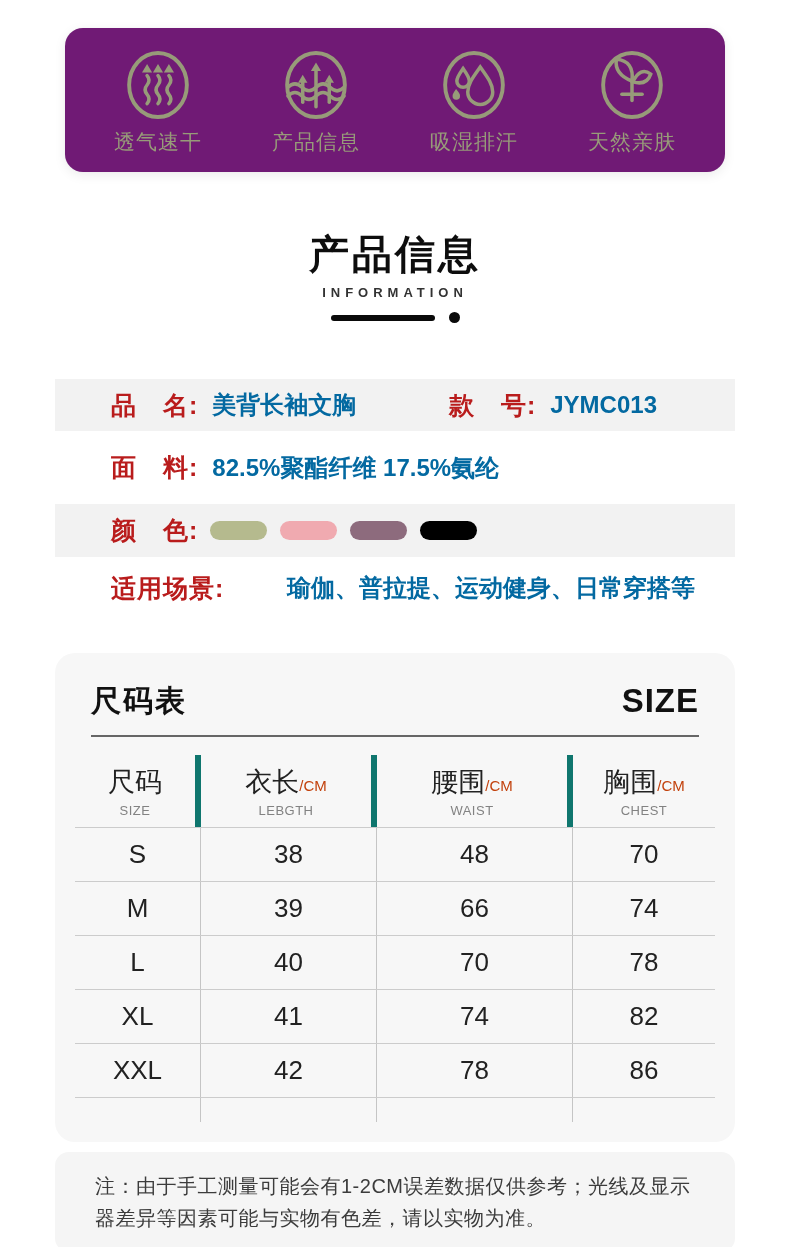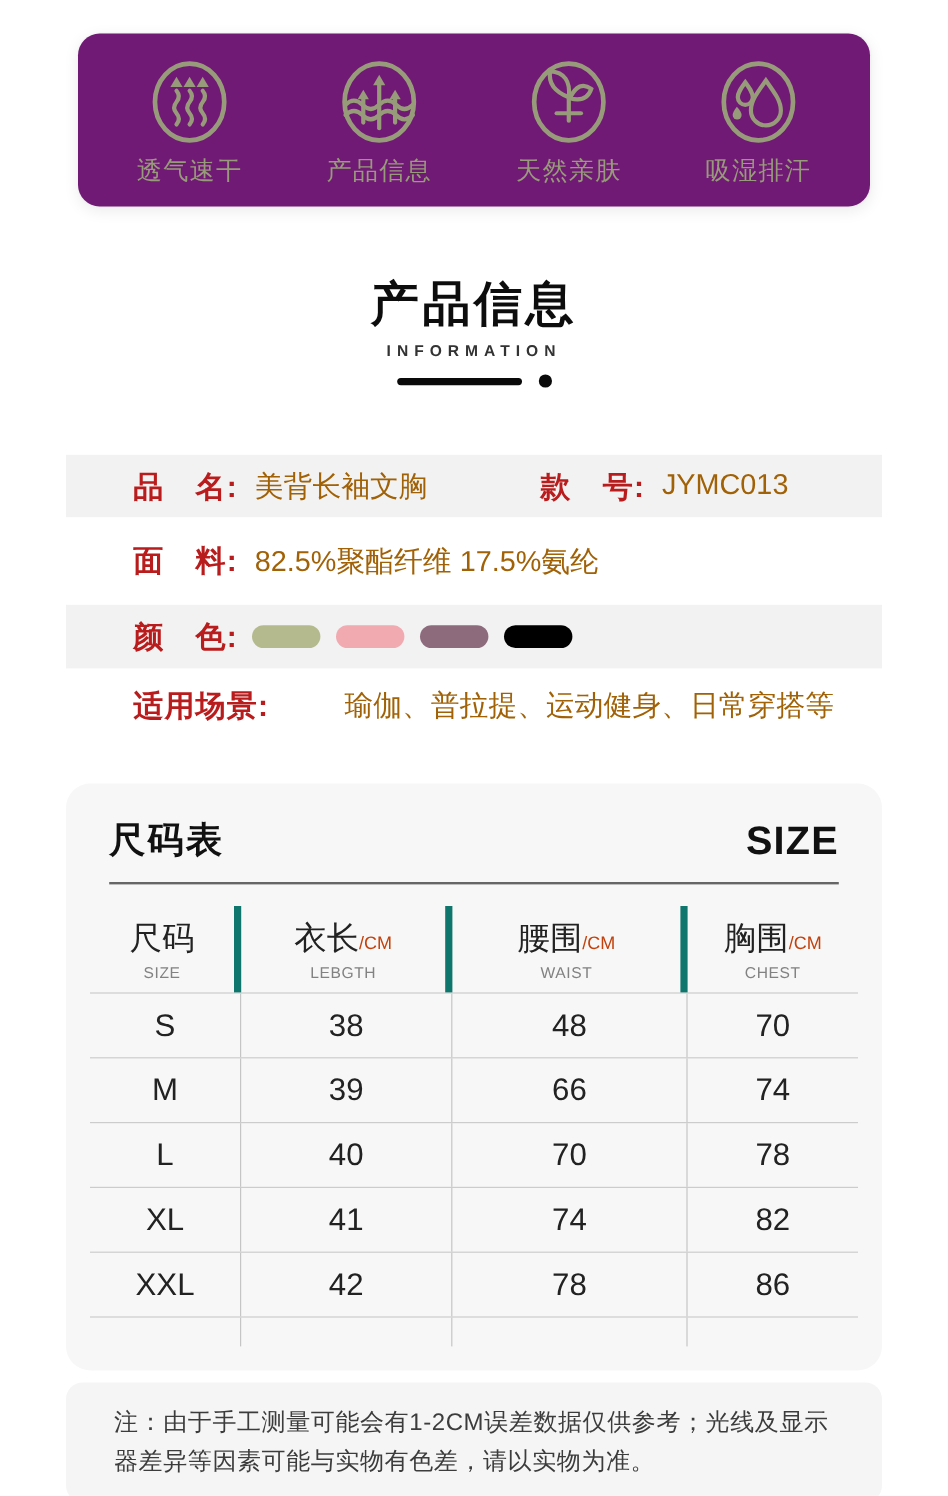--- a/index.html
+++ b/index.html
@@ -26,21 +26,21 @@
   .tdot{width:11px;height:11px;background:#0a0a0a;border-radius:50%;margin-left:14px;}
   
   .rows{margin-top:56px;}
   .row{width:680px;margin:0 auto;display:flex;align-items:center;box-sizing:border-box;padding:0 40px;}
   .row.gray{background:#f2f2f2;}
   .row1{height:52px;}
   .row2{height:73px;}
   .row3{height:53px;}
   .row4{height:62px;justify-content:space-between;}
   .lbl{font-size:25px;font-weight:700;color:#b91c1c;letter-spacing:1px;white-space:nowrap;margin-left:16px;}
-  .val{font-size:24px;color:#a16207;margin-left:14px;white-space:nowrap;}
+  .val{font-size:24px;color:#0369a1;margin-left:14px;white-space:nowrap;font-weight:bold;}
   .pair2{margin-left:auto;margin-right:38px;display:flex;align-items:center;}
   .pills{display:flex;align-items:center;margin-left:12px;}
   .pill{width:57px;height:19px;border-radius:10px;margin-right:13px;display:inline-block;}
   
   .size-card{
     width:680px;margin:34px auto 0;background:#f7f7f7;border-radius:20px;
     box-sizing:border-box;padding:28px 20px 20px;
   }
   .size-head{display:flex;align-items:flex-end;justify-content:space-between;padding:0 16px;gap:27px;}
   .size-title{font-size:30px;font-weight:700;color:#111;letter-spacing:2px;line-height:40px;}
@@ -103,42 +103,42 @@
             <path d="M67 37 l-6 10 h12 z"></path>
         </g>
       </svg>
     </span>
     <span class="flabel">产品信息</span>
   </div>
   <div class="feature">
     <span>
       <svg viewBox="0 0 100 100" fill="none" stroke="#979b79" stroke-width="5">
         <ellipse cx="50" cy="50" rx="37" ry="41"></ellipse>
+        <g stroke-width="4.5">
+          <path d="M58 27 C48 41 42 49 42 59 a16 16 0 0 0 32 0 C74 49 68 41 58 27 Z"></path>
+          <path d="M36 29 C31 36 28 40 28 45 a8 8 0 0 0 16 0 C44 40 41 36 36 29 Z"></path>
+        </g>
+        <path fill="#979b79" stroke="none" d="M27 55 C24 59 22.5 61.5 22.5 64 a4.8 4.8 0 0 0 9.6 0 C32.1 61.5 30.5 59 27 55 Z"></path>
+      </svg>
+    </span>
+    <span class="flabel">吸湿排汗</span>
+  </div>
+  <div class="feature">
+    <span>
+      <svg viewBox="0 0 100 100" fill="none" stroke="#979b79" stroke-width="5">
+        <ellipse cx="50" cy="50" rx="37" ry="41"></ellipse>
         <g stroke-width="4.5" stroke-linecap="round">
           <line x1="50" y1="44" x2="50" y2="70"></line>
           <line x1="37" y1="62" x2="63" y2="62"></line>
           <path d="M50 45 Q27 36 30 17 Q53 19 50 45 Z"></path>
           <path d="M51 46 Q69 51 74 36 Q61 26 51 46 Z"></path>
         </g>
       </svg>
     </span>
     <span class="flabel">天然亲肤</span>
-  </div>
-  <div class="feature">
-    <span>
-      <svg viewBox="0 0 100 100" fill="none" stroke="#979b79" stroke-width="5">
-        <ellipse cx="50" cy="50" rx="37" ry="41"></ellipse>
-        <g stroke-width="4.5">
-          <path d="M58 27 C48 41 42 49 42 59 a16 16 0 0 0 32 0 C74 49 68 41 58 27 Z"></path>
-          <path d="M36 29 C31 36 28 40 28 45 a8 8 0 0 0 16 0 C44 40 41 36 36 29 Z"></path>
-        </g>
-        <path fill="#979b79" stroke="none" d="M27 55 C24 59 22.5 61.5 22.5 64 a4.8 4.8 0 0 0 9.6 0 C32.1 61.5 30.5 59 27 55 Z"></path>
-      </svg>
-    </span>
-    <span class="flabel">吸湿排汗</span>
   </div>
 </div>
 
 <div class="title-block">
   <div class="cn-title">产品信息</div>
   <div class="en-title">INFORMATION</div>
   <div class="title-line">
     <span class="tline"></span>
     <span class="tdot"></span>
   </div>

